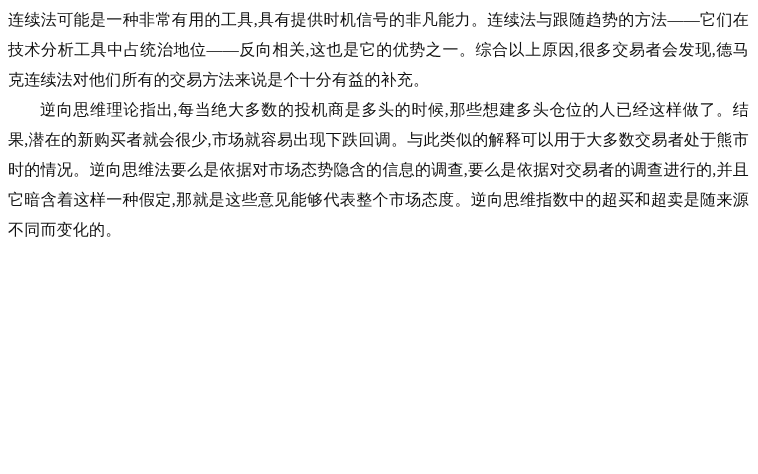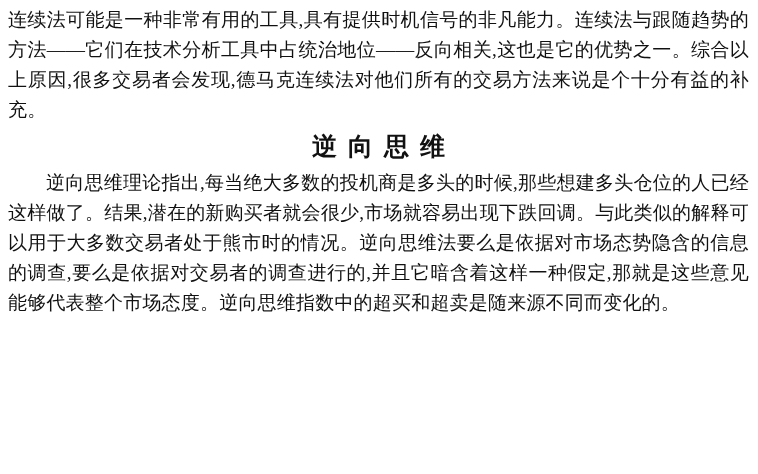--- a/index.html
+++ b/index.html
@@ -13,21 +13,21 @@
     height: 474px;
     box-sizing: border-box;
     background: #ffffff;
     padding: 5px 9px 4px 8px;
     overflow: hidden;
     font-family: "Liberation Serif", "DejaVu Serif", serif;
     color: #111111;
   }
   .para {
     margin: 0;
-    font-size: 19px;
+    font-size: 16px;
     line-height: 30px;
     text-align: justify;
     text-justify: inter-ideograph;
     letter-spacing: 0.2px;
     word-break: break-all;
     font-weight: 500;
   }
   .para.indent {
     text-indent: 2em;
   }
@@ -40,17 +40,16 @@
     letter-spacing: 11px;
     text-indent: 11px; 
   }
 </style>
 </head>
 <body>
 
 <div class="page">
   <p class="para">连续法可能是一种非常有用的工具,具有提供时机信号的非凡能力。连续法与跟随趋势的方法——它们在技术分析工具中占统治地位——反向相关,这也是它的优势之一。综合以上原因,很多交易者会发现,德马克连续法对他们所有的交易方法来说是个十分有益的补充。</p>
 
-  <h1 class="section-heading">逆向思维</h1>
 
   <p class="para indent">逆向思维理论指出,每当绝大多数的投机商是多头的时候,那些想建多头仓位的人已经这样做了。结果,潜在的新购买者就会很少,市场就容易出现下跌回调。与此类似的解释可以用于大多数交易者处于熊市时的情况。逆向思维法要么是依据对市场态势隐含的信息的调查,要么是依据对交易者的调查进行的,并且它暗含着这样一种假定,那就是这些意见能够代表整个市场态度。逆向思维指数中的超买和超卖是随来源不同而变化的。</p>
 
 </div>
 
 </body></html>

